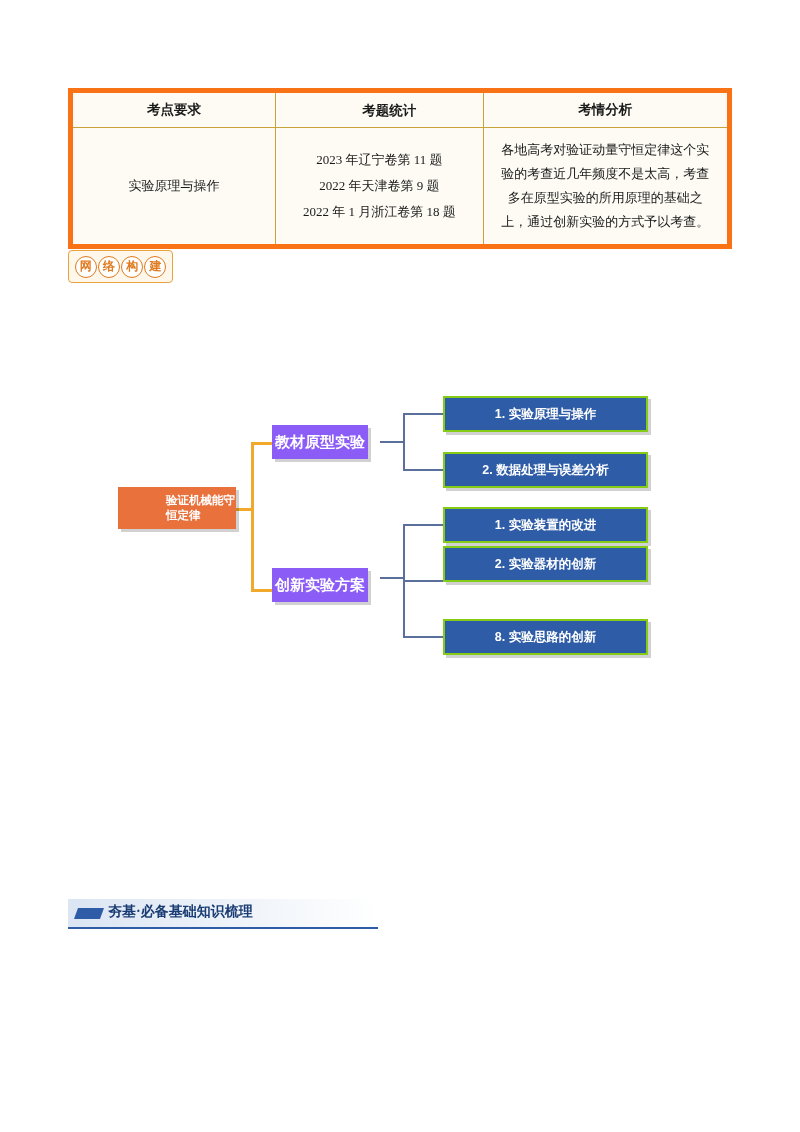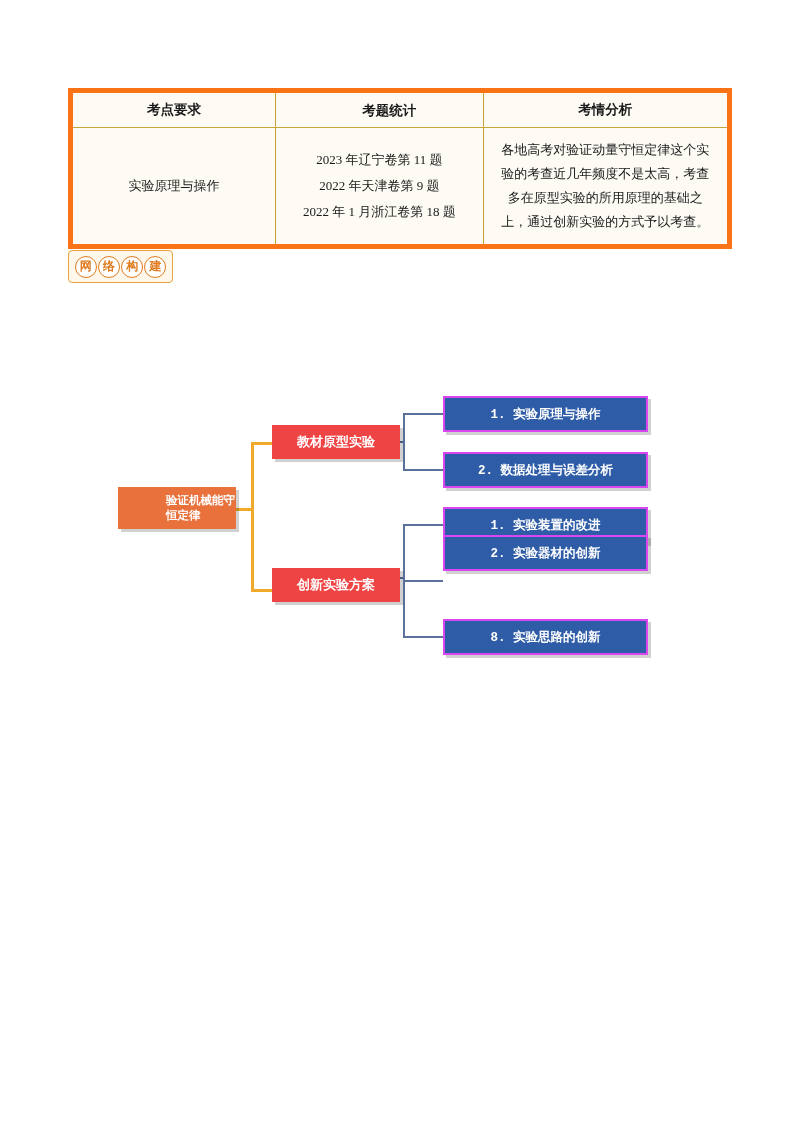--- a/index.html
+++ b/index.html
@@ -21,30 +21,30 @@
   .badge{position:absolute;left:68px;top:250px;width:105px;height:33px;
          border:1px solid #e8a33d;border-radius:4px;background:#fff7ea;
          display:flex;align-items:center;justify-content:space-around;padding:0 5px;box-sizing:border-box;}
   .badge .ch{width:20px;height:20px;border-radius:50%;border:1.5px solid #e07b20;
          color:#e07b20;font-size:12px;font-weight:bold;display:flex;align-items:center;justify-content:center;
          background:#fff;font-family:"Liberation Sans",sans-serif;}
   .node{position:absolute;box-sizing:border-box;display:flex;align-items:center;justify-content:center;
         font-weight:bold;font-family:"Liberation Sans",sans-serif;}
   .root{left:118px;top:118px;width:118px;height:42px;background:#e8713c;color:#fff;font-size:11.5px;
         box-shadow:3px 3px 0 rgba(0,0,0,.18);}
-  .mid{width:128px;height:34px;background:#ef4444;color:#fff;font-size:13px;
+  .mid{width:96px;height:34px;background:#8b5cf6;color:#fff;font-size:15px;
         box-shadow:3px 3px 0 rgba(0,0,0,.18);}
   .mid1{left:272px;top:425px;}
   .mid2{left:272px;top:568px;}
   .leaf{width:205px;height:36px;background:#2e5ca6;color:#fff;font-size:12.5px;
-        border:2px solid #d946ef;box-shadow:3px 3px 0 rgba(0,0,0,.18);font-family:Liberation Mono, monospace;}
+        border:2px solid #84cc16;box-shadow:3px 3px 0 rgba(0,0,0,.18);}
   .l1{left:443px;top:396px;}
   .l2{left:443px;top:452px;}
   .l3{left:443px;top:507px;}
-  .l4{left:443px;top:535px;}
+  .l4{left:443px;top:546px;}
   .l5{left:443px;top:619px;}
 
   .ln{position:absolute;background:#000;}
   .or{background:#f0a92a;}
   .bl{background:#5b6f9c;}
 
   
   .sec1{position:absolute;left:316px;top:866px;width:182px;height:22px;}
   .sec1 .blk{position:absolute;left:0;top:2px;width:28px;height:15px;background:#2e5ca6;}
   .sec1 .txt{position:absolute;left:34px;top:0;font-size:15px;font-weight:bold;color:#2e5ca6;
@@ -112,14 +112,18 @@
     <div class="node mid mid2">创新实验方案</div>
 
     <div class="node leaf l1">1. 实验原理与操作</div>
     <div class="node leaf l2">2. 数据处理与误差分析</div>
     <div class="node leaf l3">1. 实验装置的改进</div>
     <div class="node leaf l4">2. 实验器材的创新</div>
     <div class="node leaf l5">8. 实验思路的创新</div>
   </div>
 
 
+  <div class="sec2">
+    <span class="blk"></span>
+    <span class="txt">夯基·必备基础知识梳理</span>
+  </div>
 
 </div>
 
 </body></html>

